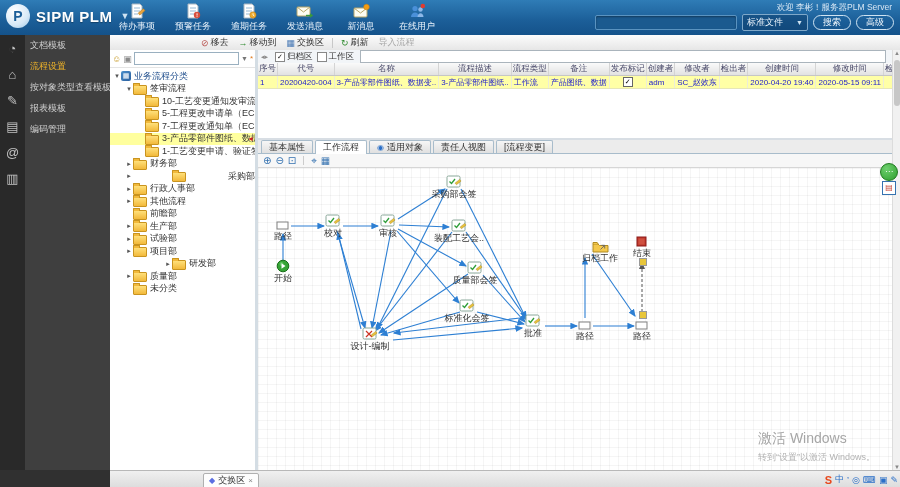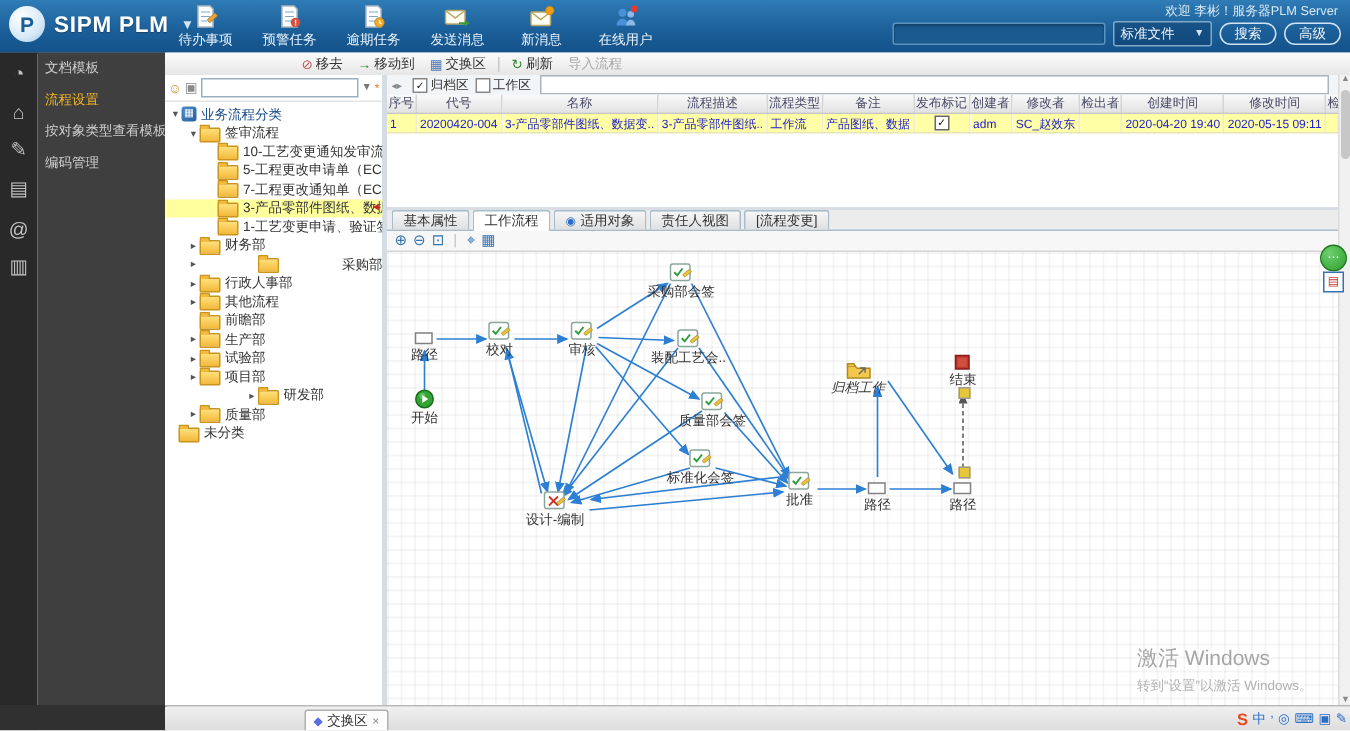--- a/index.html
+++ b/index.html
@@ -210,20 +210,21 @@
       <div class="side-ic">⌂</div>
       <div class="side-ic">✎</div>
       <div class="side-ic">▤</div>
       <div class="side-ic">@</div>
       <div class="side-ic">▥</div>
     </div>
   <div class="side-menu">
       <div class="menu-item">文档模板</div>
       <div class="menu-item active">流程设置</div>
       <div class="menu-item">按对象类型查看模板</div>
+      <div class="menu-item">报表模板</div>
       <div class="menu-item">编码管理</div>
     </div>
 
   <div class="toolbar-strip">
     <div class="tb-pad"></div>
   <button class="tb-item">
         <span class="g" style="color: rgb(184, 84, 80);">⊘</span>
         <span>移去</span>
       </button>
       <button class="tb-item">
@@ -332,21 +333,21 @@
         <div class="trow" style="padding-left: 15px; justify-content: center;">
           <span class="arrow">▸</span>
           <span class="f-icon"></span>
           <span class="tlabel">研发部</span>
         </div>
         <div class="trow" style="padding-left: 15px;">
           <span class="arrow">▸</span>
           <span class="f-icon"></span>
           <span class="tlabel">质量部</span>
         </div>
-        <div class="trow" style="padding-left: 1px;">
+        <div class="trow" style="padding-left: 15px;">
           <span class="arrow"></span>
           <span class="f-icon"></span>
           <span class="tlabel">未分类</span>
         </div>
       </div>
   </div>
   <div class="vsplit"></div>
 
   <div class="main">
     <div class="filter-row">
@@ -584,21 +585,21 @@
           <div class="dlabel">路径</div>
         </div>
         <div class="dnode" style="left: 350px; top: 148px;">
           <div class="dicon">
             <svg width="14" height="10">
               <rect x="1" y="1" width="11" height="7" fill="#fefefe" stroke="#808080"></rect>
             </svg>
           </div>
           <div class="dlabel">路径</div>
         </div>
-        <div class="dnode" style="left: 280px; top: 70px; font-style: italic;">
+        <div class="dnode" style="left: 308px; top: 70px;">
           <div class="dicon">
             <svg width="17" height="13">
               <path d="M1 4h5l1.5 1.5H16V12H1z" fill="#f4c84c" stroke="#b08a20"></path>
               <path d="M1 4V2.5h4.2l1 1.5" fill="#f4c84c" stroke="#b08a20"></path>
               <path d="M8.5 9.5l4-4m.2 3v-3.2h-3.2" stroke="#666" stroke-width=".9" fill="none"></path>
             </svg>
           </div>
           <div class="dlabel">归档工作</div>
         </div>
         <div class="dnode" style="left: 350px; top: 65px;">

